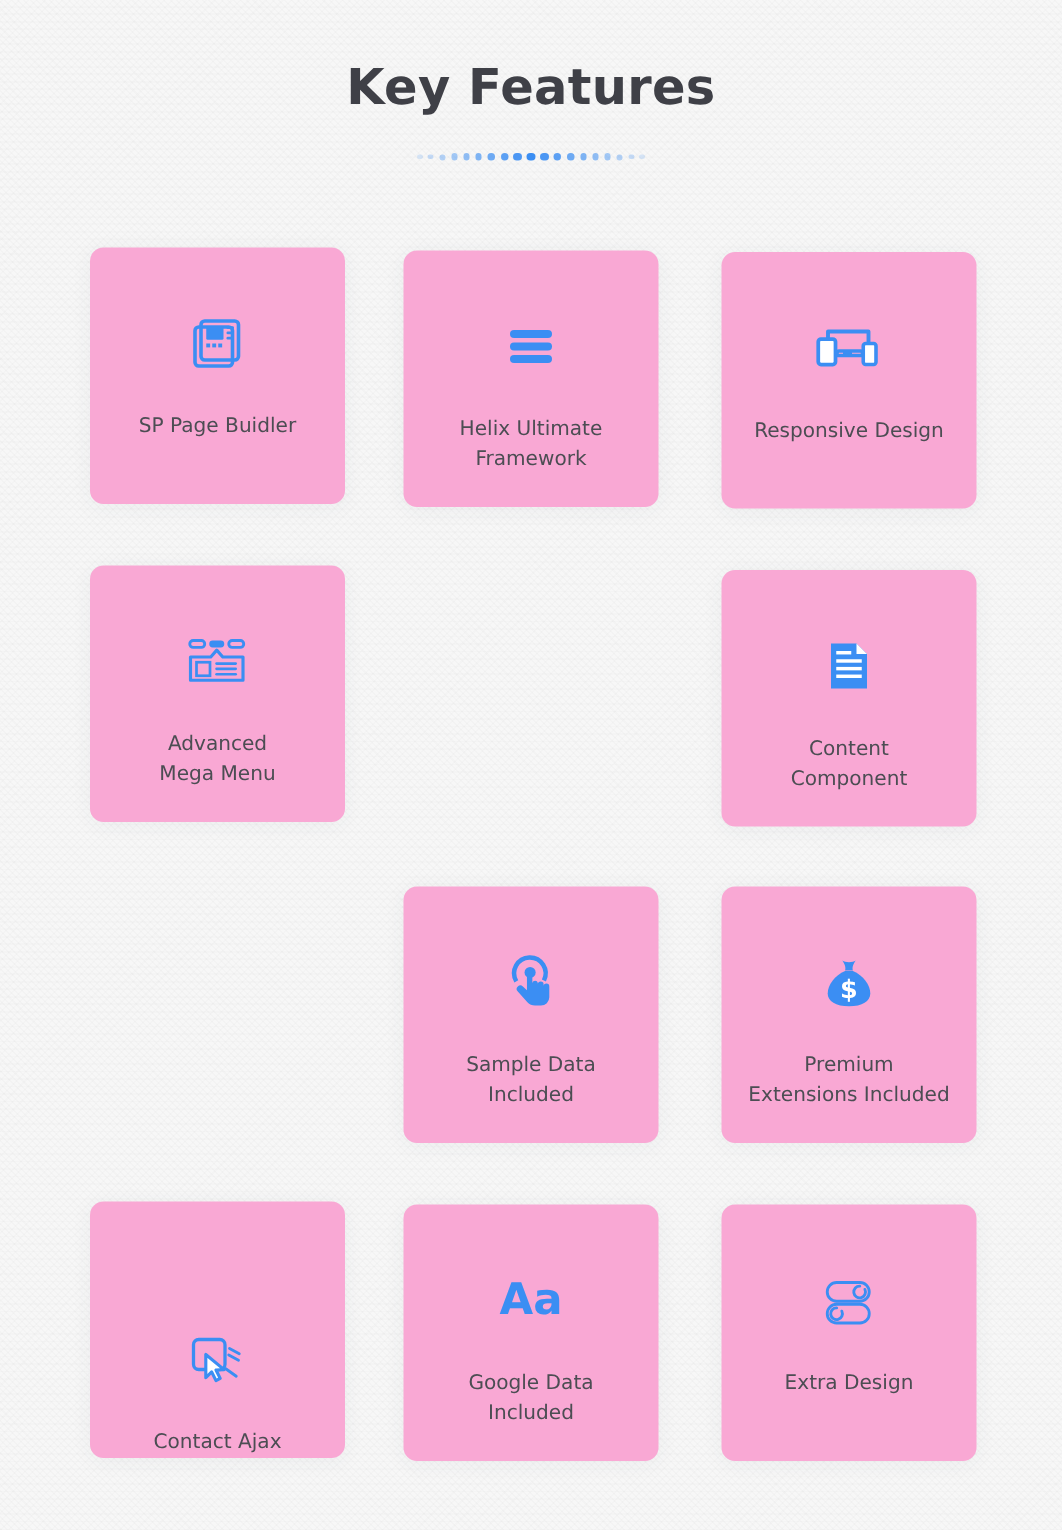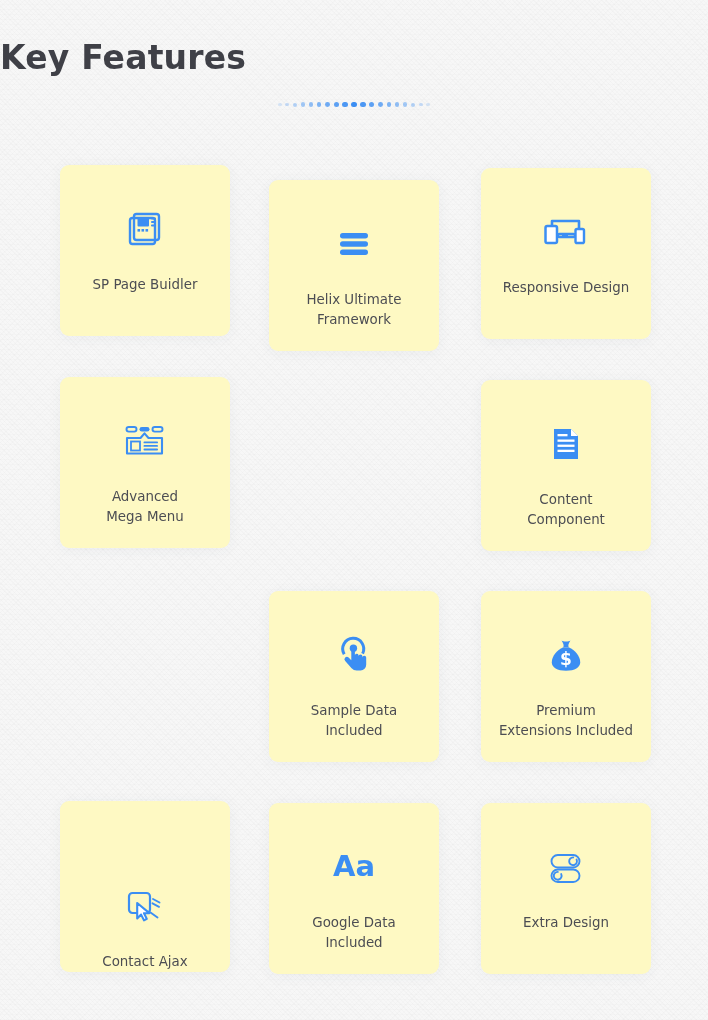--- a/index.html
+++ b/index.html
@@ -24,20 +24,21 @@
     width: 708px;
     height: 1020px;
   }
 
   
   #heading-block {
     position: absolute;
     top: 36px;
     left: 0;
     width: 708px;
+    text-align: center;
   }
   #page-title {
     margin: 0;
     font-size: 33px;
     line-height: 44px;
     font-weight: bold;
     color: #3f4047;
     letter-spacing: 0.2px;
     font-family: "DejaVu Sans", sans-serif;
   }
@@ -56,21 +57,21 @@
     border-radius: 50%;
     background: #3b8ef3;
     flex: 0 0 auto;
   }
 
   
   .card {
     position: absolute;
     width: 170px;
     height: 171px;
-    background: #fef9c3;
+    background: #f9a8d4;
     border-radius: 9px;
     box-shadow: 0 2px 14px rgba(60, 72, 100, 0.055);
     display: flex;
     flex-direction: column;
     align-items: center;
     justify-content: flex-start;
     box-sizing: border-box;
   }
   .card-icon {
     height: 76px;
@@ -90,21 +91,21 @@
     font-family: "DejaVu Sans", sans-serif;
     white-space: pre-line;
   }
 
   
   .col-1 { left: 60px; }
   .col-2 { left: 269px; }
   .col-3 { left: 481px; }
 
   .r1.col-1 { top: 165px; }
-  .r1.col-2 { top: 180px; }
+  .r1.col-2 { top: 167px; }
   .r1.col-3 { top: 168px; }
 
   .r2.col-1 { top: 377px; }
   .r2.col-2 { top: 379px; }
   .r2.col-3 { top: 380px; }
 
   .r3.col-1 { top: 589px; }
   .r3.col-2 { top: 591px; }
   .r3.col-3 { top: 591px; }
 

